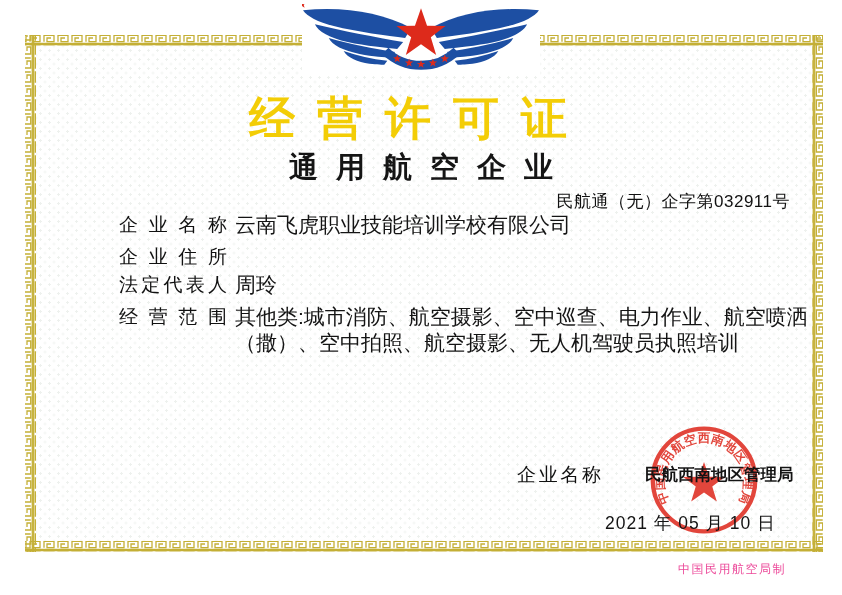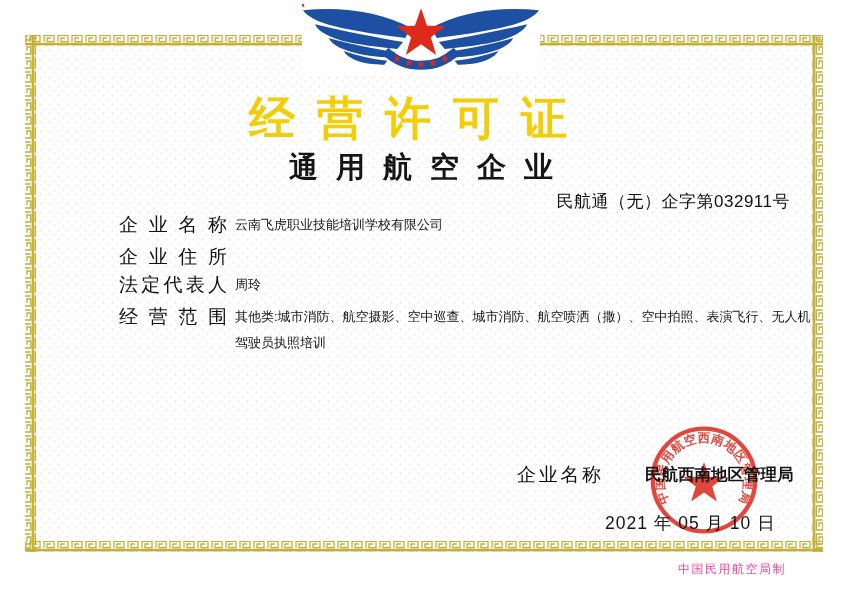--- a/index.html
+++ b/index.html
@@ -41,21 +41,21 @@
   .field-row { display:flex; align-items:flex-start; margin-bottom:7.5px; }
   .field-label {
     flex:0 0 108px; width:108px;
     font-family:"Liberation Serif","DejaVu Serif",serif;
     font-size:19px; color:#111; line-height:21px;
     text-align:justify; text-align-last:justify;
   }
   .field-label.tight { letter-spacing:0; }
   .field-value {
     margin-left:8px; max-width:578px;
-    font-size:13px; font-weight:500; color:#141414; line-height:26px;
+    font-size:21px; font-weight:500; color:#141414; line-height:26px;
     margin-top:-2px;
   }
   .issuer-label {
     position:absolute; left:517px; top:462px; width:84px; z-index:2;
     font-family:"Liberation Serif","DejaVu Serif",serif;
     font-size:19px; color:#111;
     text-align:justify; text-align-last:justify;
   }
   .issuer-value {
     position:absolute; left:645px; top:464px; z-index:2;
@@ -127,21 +127,21 @@
     </div>
     <div class="field-row">
       <div class="field-label">企业住所</div>
     </div>
     <div class="field-row">
       <div class="field-label tight">法定代表人</div>
       <div class="field-value">周玲</div>
     </div>
     <div class="field-row">
       <div class="field-label">经营范围</div>
-      <div class="field-value">其他类:城市消防、航空摄影、空中巡查、城市消防、航空喷洒（撒）、空中拍照、表演飞行、无人机驾驶员执照培训</div>
+      <div class="field-value">其他类:城市消防、航空摄影、空中巡查、电力作业、航空喷洒（撒）、空中拍照、航空摄影、无人机驾驶员执照培训</div>
     </div>
   </div>
 
   <div class="issuer-label">企业名称</div>
   <div class="issuer-value">民航西南地区管理局</div>
   <div class="issue-date">2021 年 05 月 10 日</div>
 
   <div class="seal">
     <svg viewBox="0 0 120 120" width="114" height="114">
       <defs>

